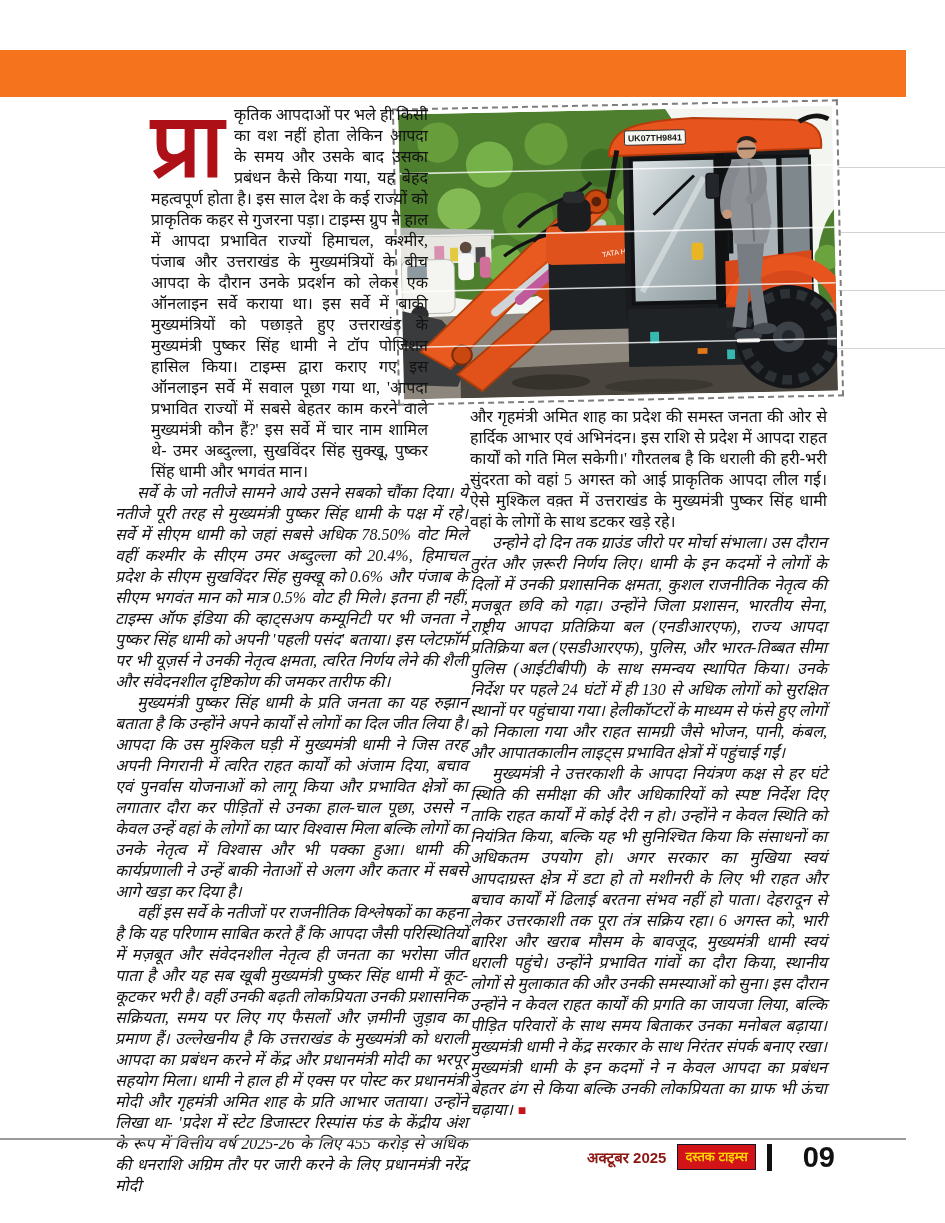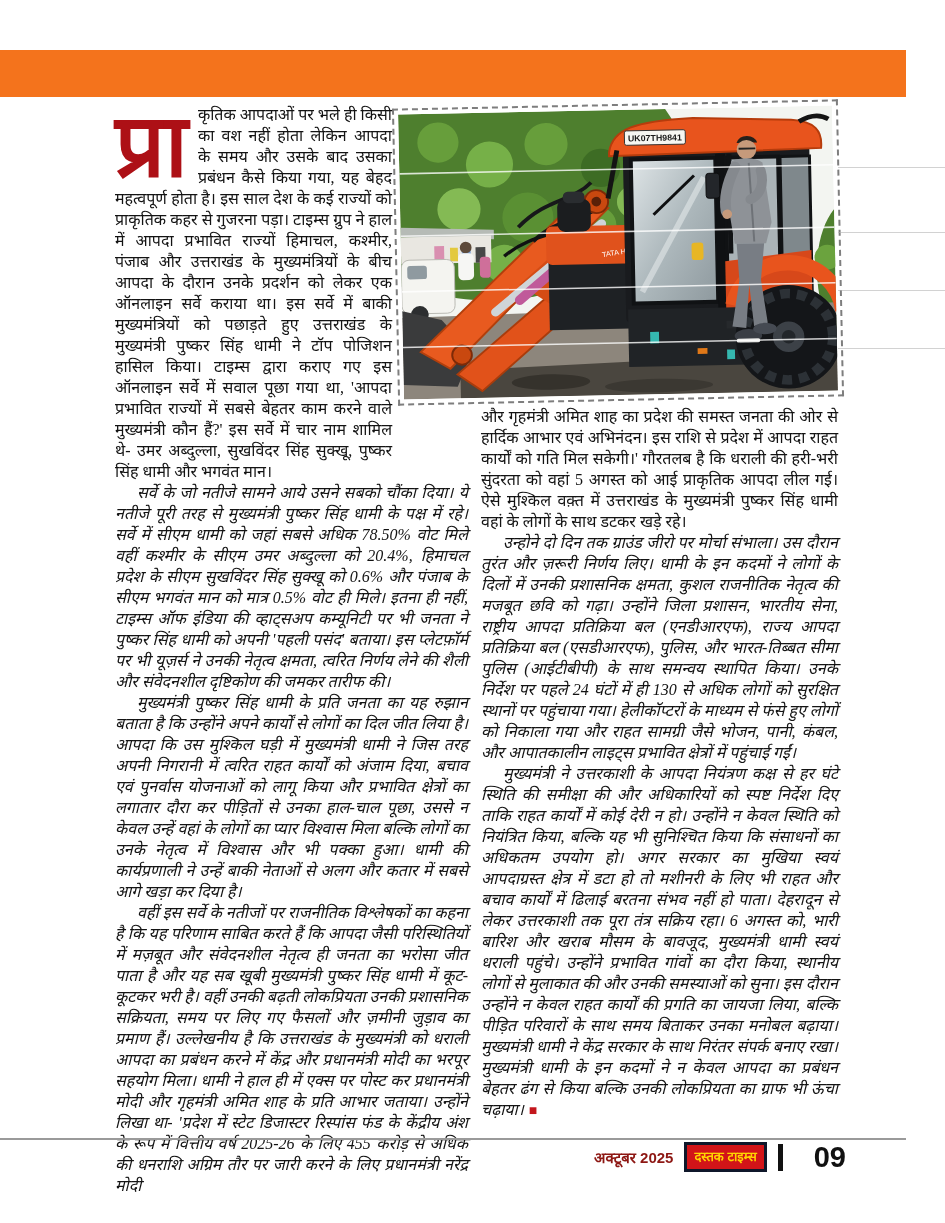--- a/index.html
+++ b/index.html
@@ -11,40 +11,40 @@
   
   .photo-frame{
     position:absolute;left:395px;top:104px;width:434px;height:285px;
     padding:4px;border:2px dashed #7e7e7e;background:#fff;
     transform:rotate(-1.2deg);transform-origin:center;
   }
   .photo-frame svg{display:block;width:100%;height:100%;}
   .scan{position:absolute;left:838px;width:107px;height:1px;background:#b4b4b4;opacity:.6;}
   
   .col-left{position:absolute;left:115px;top:104px;width:353px;}
-  .col-right{position:absolute;left:481px;top:406px;width:357px;}
+  .col-right{position:absolute;left:470px;top:406px;width:357px;}
   .para{font-size:16px;line-height:21px;text-align:justify;margin:0;}
-  .para.narrow{width:277px;}
+  .para.narrow{width:277px;margin-left:36px;}
   .para.indent{text-indent:22px;font-style:italic;}
   .dropcap{
     float:left;font-size:88px;line-height:70px;font-weight:bold;color:#ad1016;
     padding:8px 10px 2px 0;
   }
   .endmark{color:#c3161c;font-size:14px;margin-left:5px;}
   
   .footer-rule{position:absolute;left:0;top:1138px;width:906px;height:2px;background:#9a9a9a;}
   .page-footer{
-    position:absolute;left:16px;top:1142px;width:830px;height:30px;
+    position:absolute;left:5px;top:1142px;width:830px;height:30px;
     display:flex;justify-content:flex-end;align-items:center;gap:11px;
     font-family:"Liberation Sans","DejaVu Sans",sans-serif;
   }
   .footer-date{font-weight:bold;font-size:15px;color:#8d1713;}
   .logo-box{
     background:#d21418;color:#ffd400;font-weight:bold;font-size:13px;
-    padding:2px 7px 4px 7px;border:3px solid #0f172a;white-space:nowrap;
+    padding:2px 7px 4px 7px;border:1px solid #0f172a;white-space:nowrap;
   }
   .footer-divider{width:5px;height:27px;background:#111;}
   .page-num{font-size:29px;font-weight:bold;color:#111;line-height:1;margin-left:20px;}
 </style>
 </head>
 <body>
 
 <div class="page">
 
   <div class="top-band"></div>

